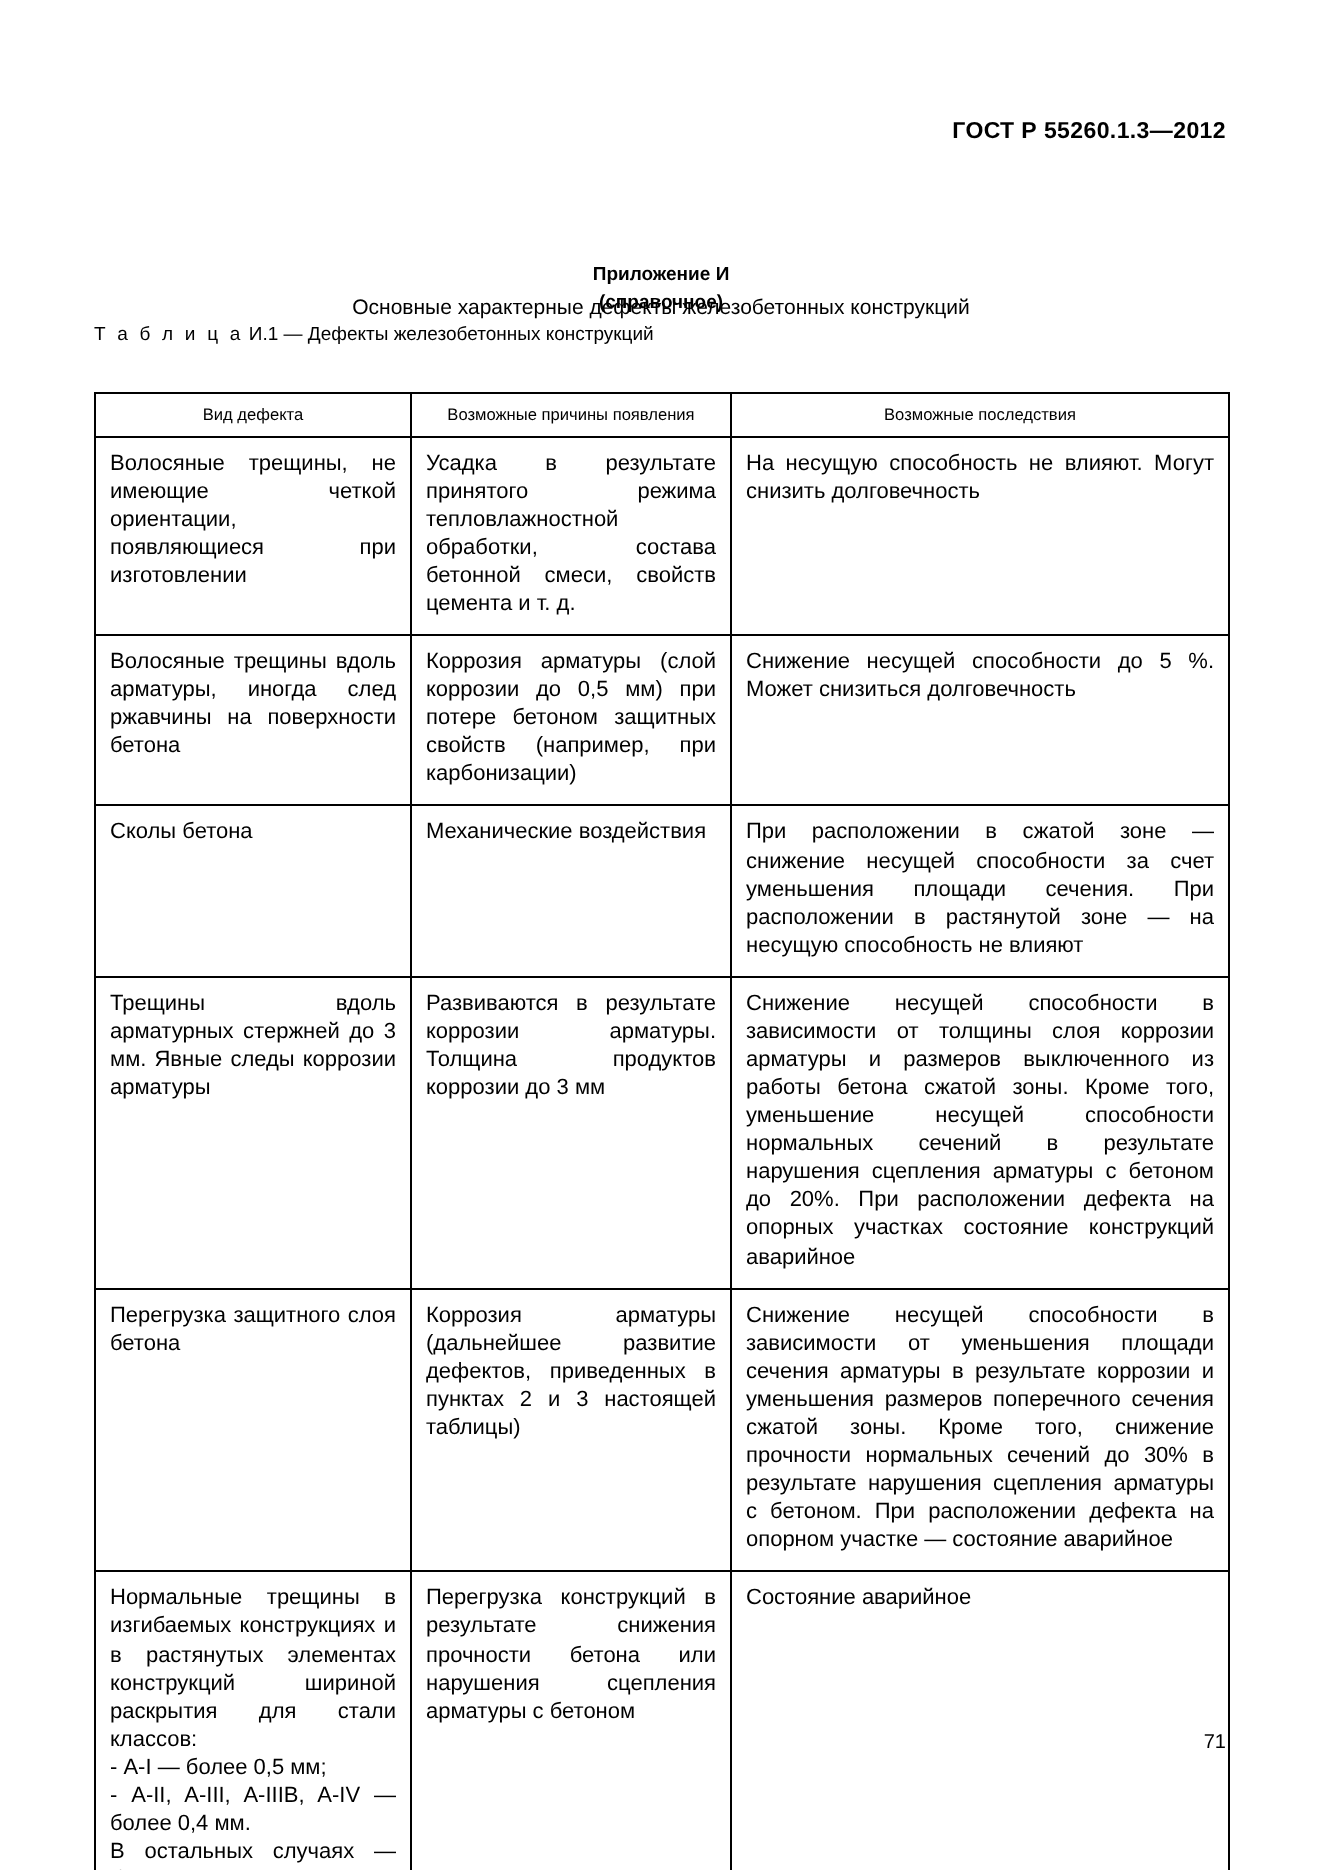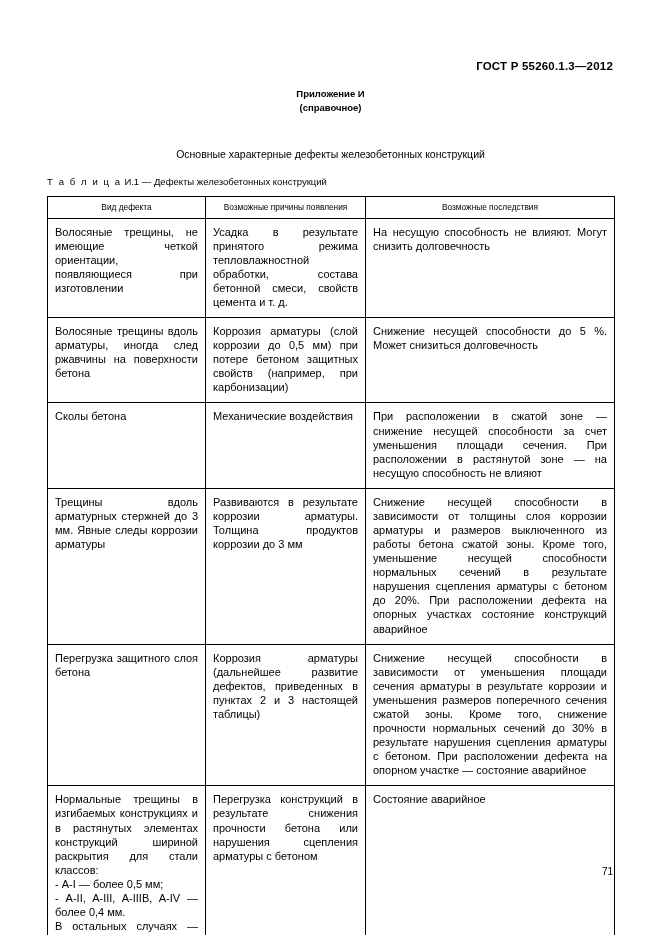--- a/index.html
+++ b/index.html
@@ -34,37 +34,38 @@
     position: absolute;
     top: 88px;
     left: 0;
     width: 661px;
     text-align: center;
   }
   .appendix-title {
     font-size: 9.5px;
     font-weight: bold;
     margin-bottom: 3px;
+    margin-top: 44px;
   }
   .appendix-sub {
     font-size: 9.5px;
     font-weight: bold;
   }
   .section-title {
     position: absolute;
     top: 148px;
     left: 0;
     width: 661px;
     text-align: center;
     font-size: 10.5px;
     font-weight: normal;
   }
   .table-caption {
     position: absolute;
-    top: 176px;
+    top: 162px;
     left: 47px;
     font-size: 9.5px;
   }
   .table-caption .spaced {
     letter-spacing: 1.6px;
   }
   table.defects {
     position: absolute;
     top: 196px;
     left: 47px;

